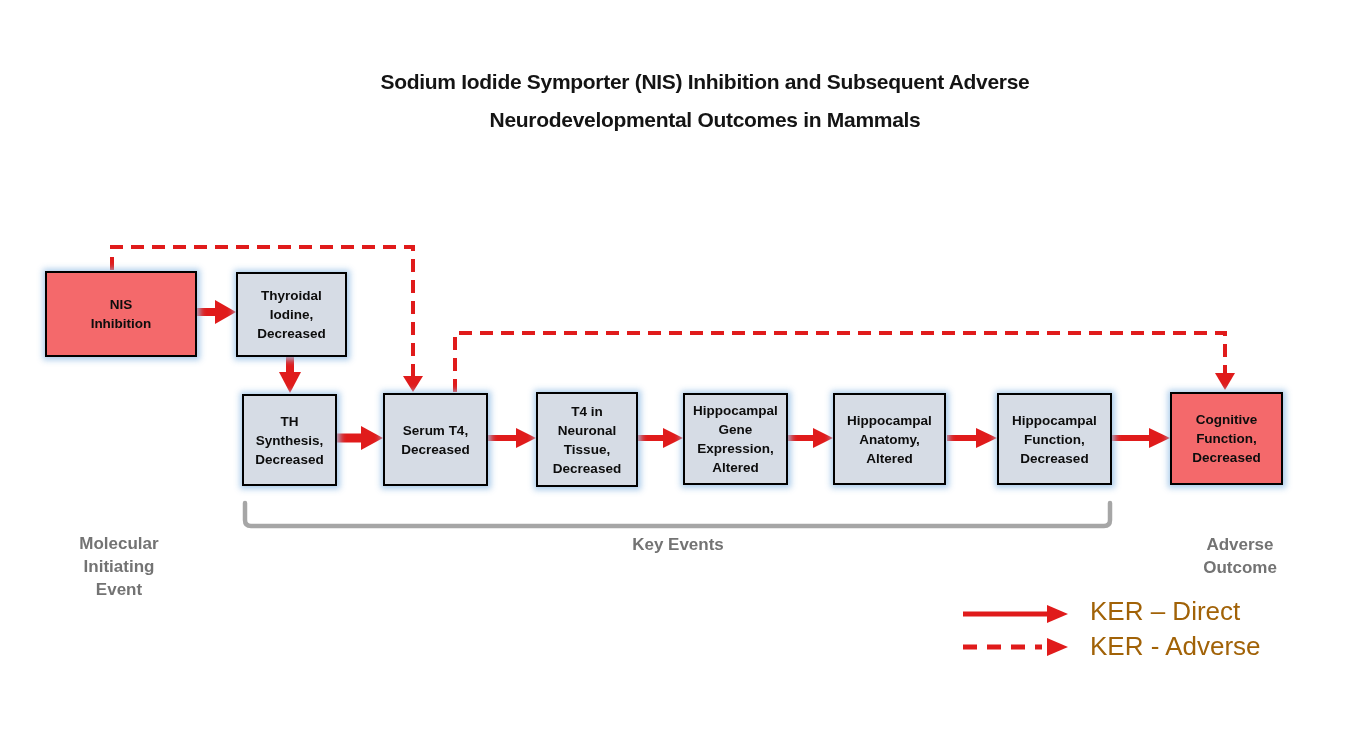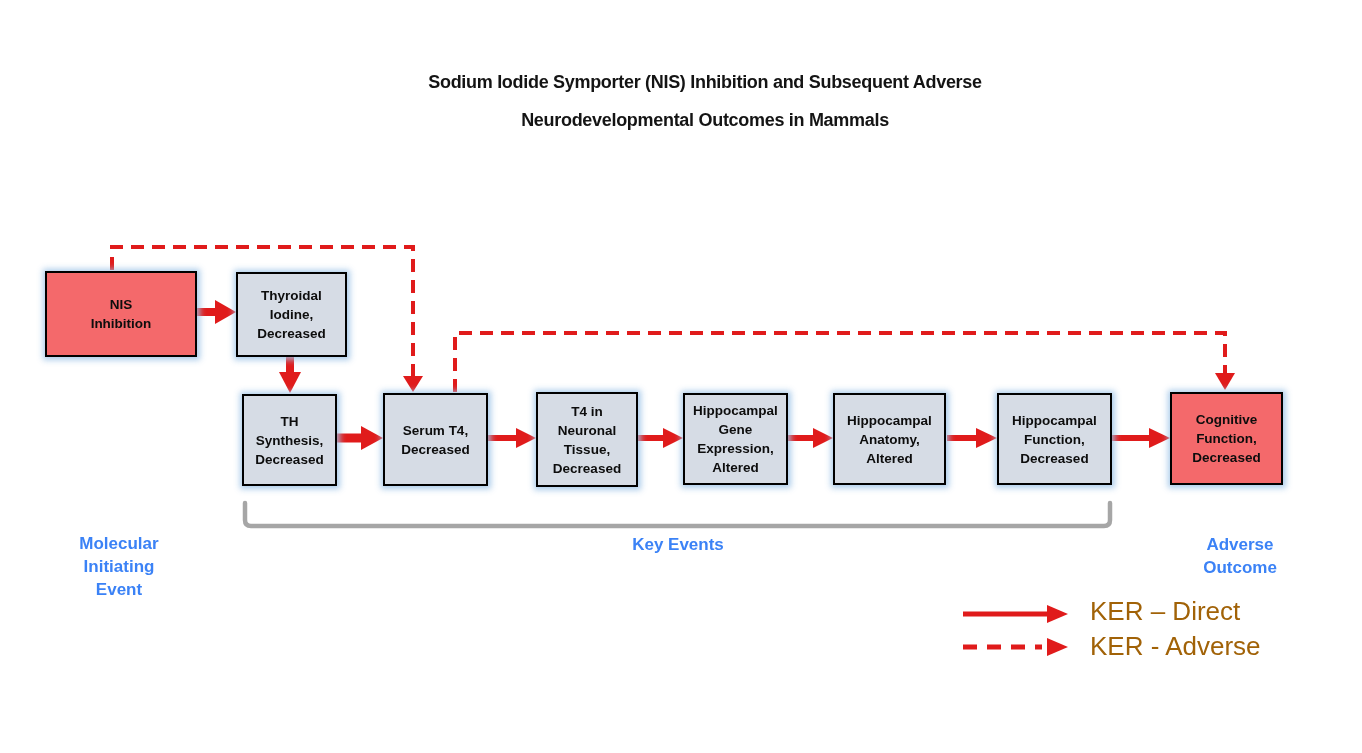--- a/index.html
+++ b/index.html
@@ -9,21 +9,21 @@
     height: 753px;
     background: #ffffff;
     font-family: "Liberation Sans", sans-serif;
     color: #111111;
     overflow: hidden;
   }
   .title {
     position: absolute;
     left: 60px; top: 63px; width: 1290px;
     text-align: center;
-    font-size: 18px;
+    font-size: 21px;
     line-height: 38px;
     font-weight: 600;
     letter-spacing: -0.3px;
     color: #141414;
     white-space: pre-line;
   }
   .overlay {
     position: absolute;
     left: 0; top: 0;
     width: 1362px; height: 753px;
@@ -53,21 +53,21 @@
   }
   .box span { white-space: pre-line; }
   .box.gray { background: var(--event-box-fill, #d6dce5); justify-content: center; }
   .box.red  { background: var(--highlight-box-fill, #f4696b); }
   .stage {
     position: absolute;
     text-align: center;
     font-weight: bold;
     font-size: 17px;
     line-height: 23px;
-    color: #3b82f6;
+    color: #737373;
     white-space: pre-line;
   }
   .legend-label {
     position: absolute;
     font-size: 26px;
     line-height: 30px;
     color: #a16207;
     white-space: pre;
   }
 </style>

